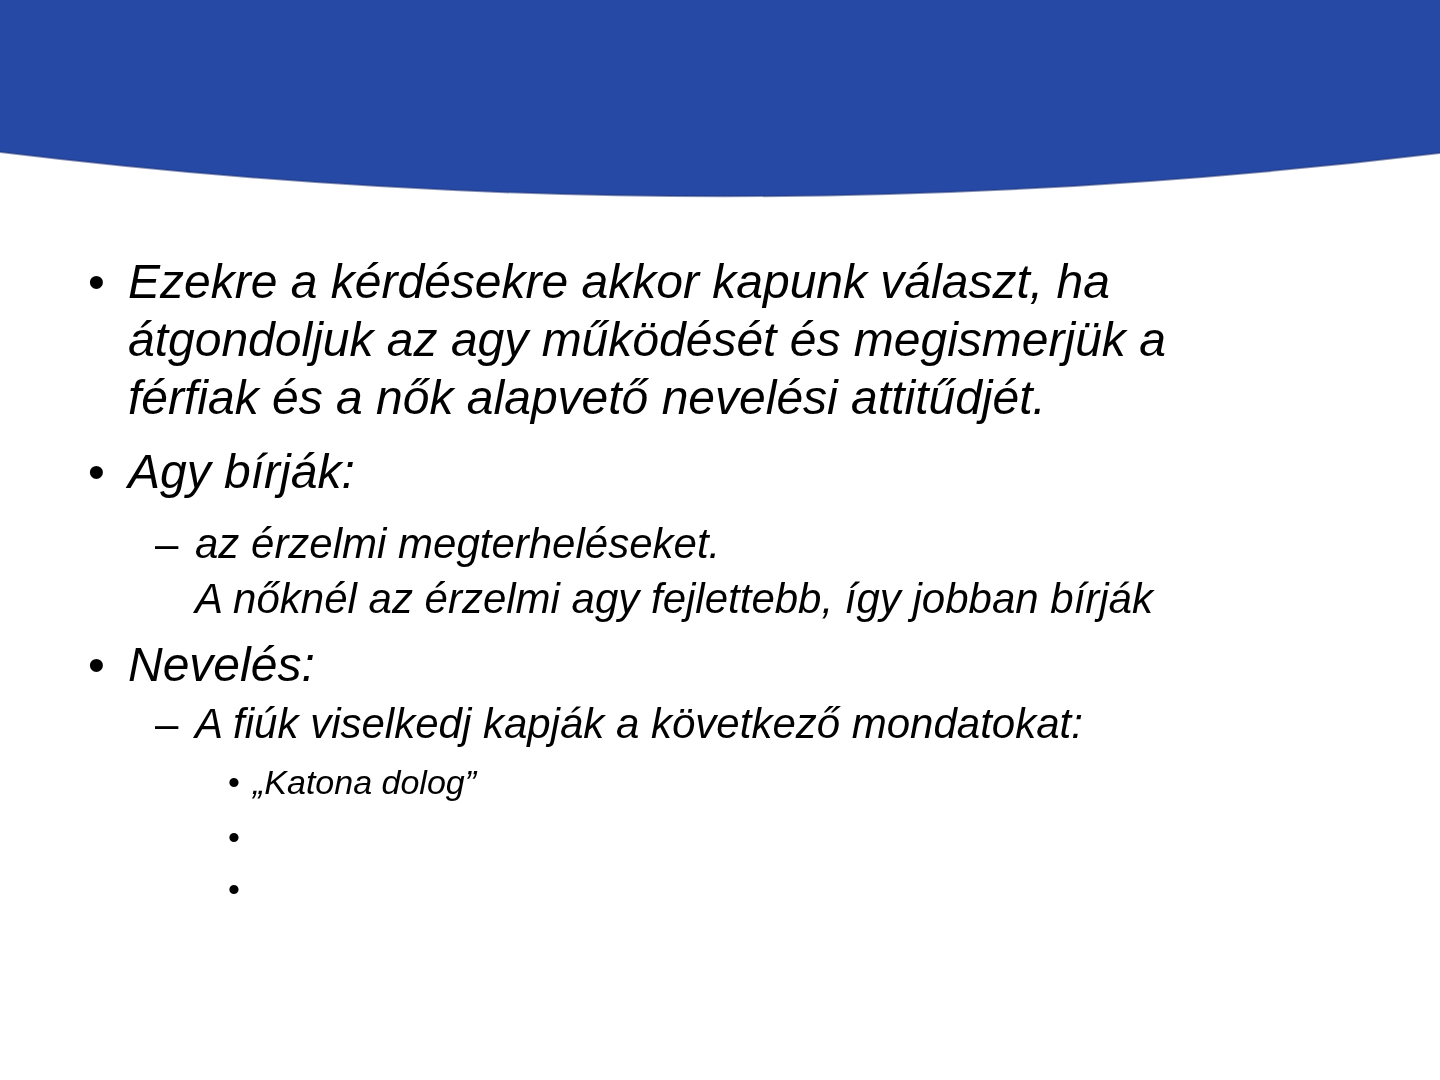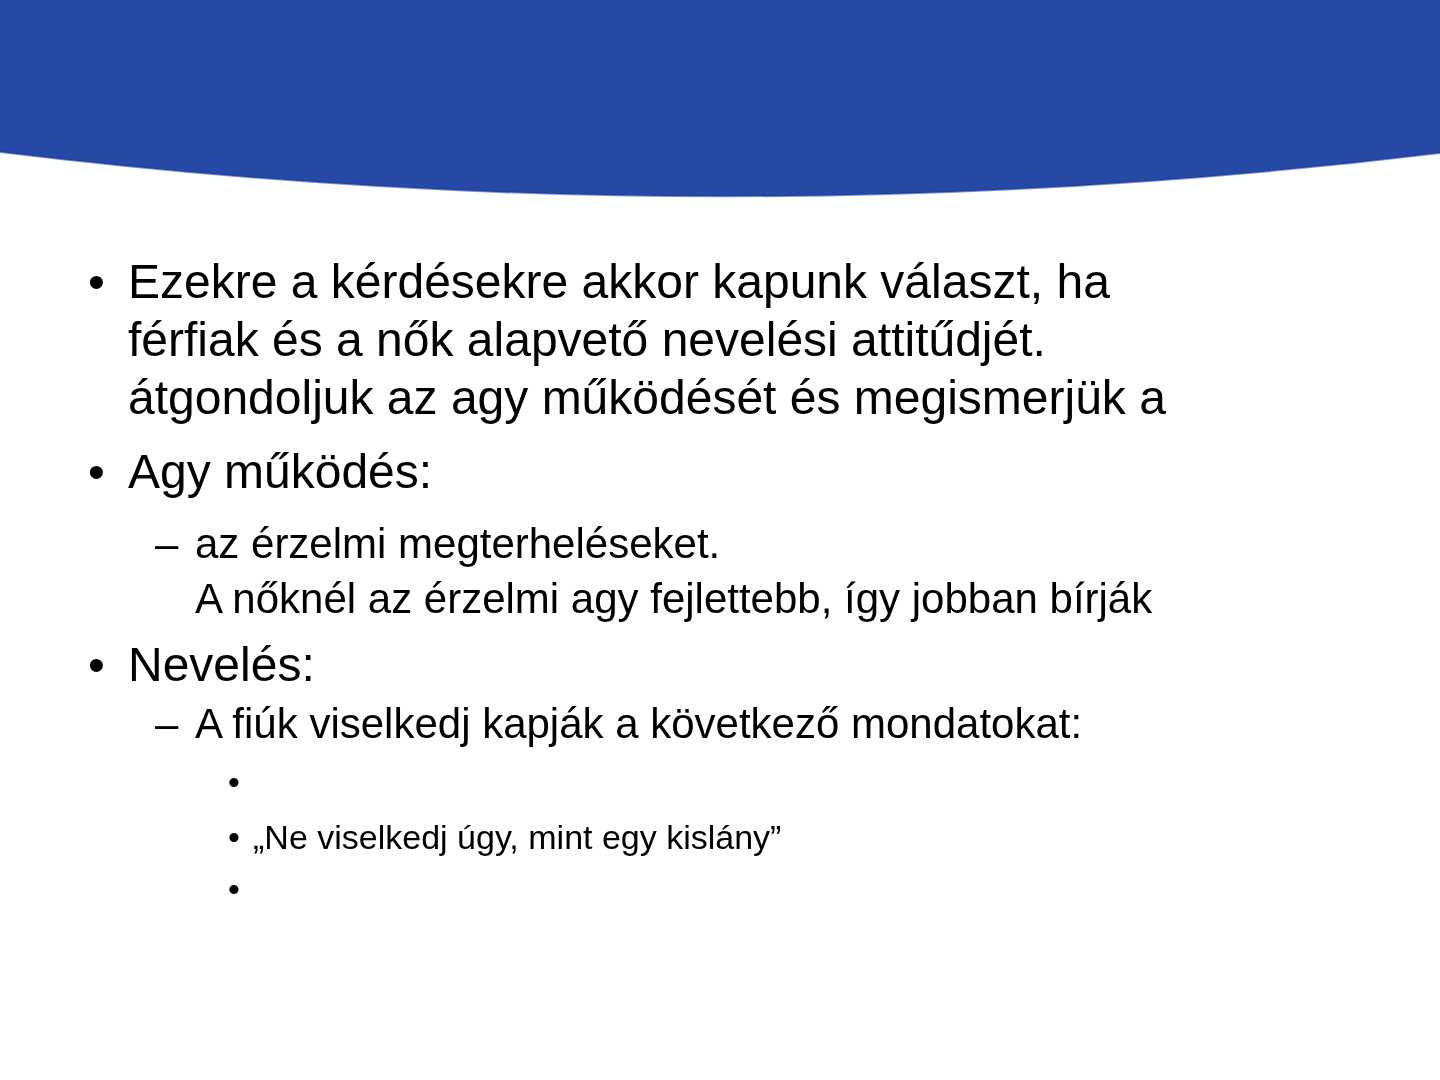--- a/index.html
+++ b/index.html
@@ -35,20 +35,21 @@
   .li .marker {
     flex: 0 0 auto;
     text-align: left;
   }
   .li .text-lines {
     flex: 1 1 auto;
     min-width: 0;
   }
   .line {
     white-space: nowrap;
+    font-style: italic;
   }
   
   .l1 { font-size: 48px; line-height: 58px; }
   .l1 .marker { width: 40px; }
   
   .l2 { font-size: 42px; line-height: 55px; padding-left: 67px; }
   .l2 .marker { width: 40px; }
   
   .l3 { font-size: 34px; line-height: 46px; padding-left: 140px; }
   .l3 .marker { width: 25px; }
@@ -68,29 +69,29 @@
   <path d="M0,0 H1440 V153 Q720,240 0,152 Z" fill="#2549A5"></path>
   <path d="M1440,153 Q720,240 0,152" fill="none" stroke-width="2" opacity="0.55" stroke="#22367A"></path>
 </svg>
 
 <div class="content">
 
   <div class="li l1 p1">
     <span class="marker">•</span>
     <div class="text-lines">
       <div class="line">Ezekre a kérdésekre akkor kapunk választ, ha</div>
+      <div class="line">átgondoljuk az agy működését és megismerjük a</div>
       <div class="line">férfiak és a nők alapvető nevelési attitűdjét.</div>
-      <div class="line">átgondoljuk az agy működését és megismerjük a</div>
     </div>
   </div>
 
   <div class="li l1 p2">
     <span class="marker">•</span>
     <div class="text-lines">
-      <div class="line">Agy működés:</div>
+      <div class="line">Agy bírják:</div>
     </div>
   </div>
 
   <div class="li l2 p3">
     <span class="marker">–</span>
     <div class="text-lines">
       <div class="line">az érzelmi megterheléseket.</div>
       <div class="line">A nőknél az érzelmi agy fejlettebb, így jobban bírják</div>
     </div>
   </div>
@@ -104,26 +105,26 @@
 
   <div class="li l2 p5">
     <span class="marker">–</span>
     <div class="text-lines">
       <div class="line">A fiúk viselkedj kapják a következő mondatokat:</div>
     </div>
   </div>
 
   <div class="li l3 p6">
     <span class="marker">•</span>
+    <div class="text-lines">
+      <div class="line">„Katona dolog”</div>
+    </div>
   </div>
 
   <div class="li l3 p7">
     <span class="marker">•</span>
-    <div class="text-lines">
-      <div class="line">„Ne viselkedj úgy, mint egy kislány”</div>
-    </div>
   </div>
 
   <div class="li l3 p8">
     <span class="marker">•</span>
   </div>
 
 </div>
 
 </body></html>

